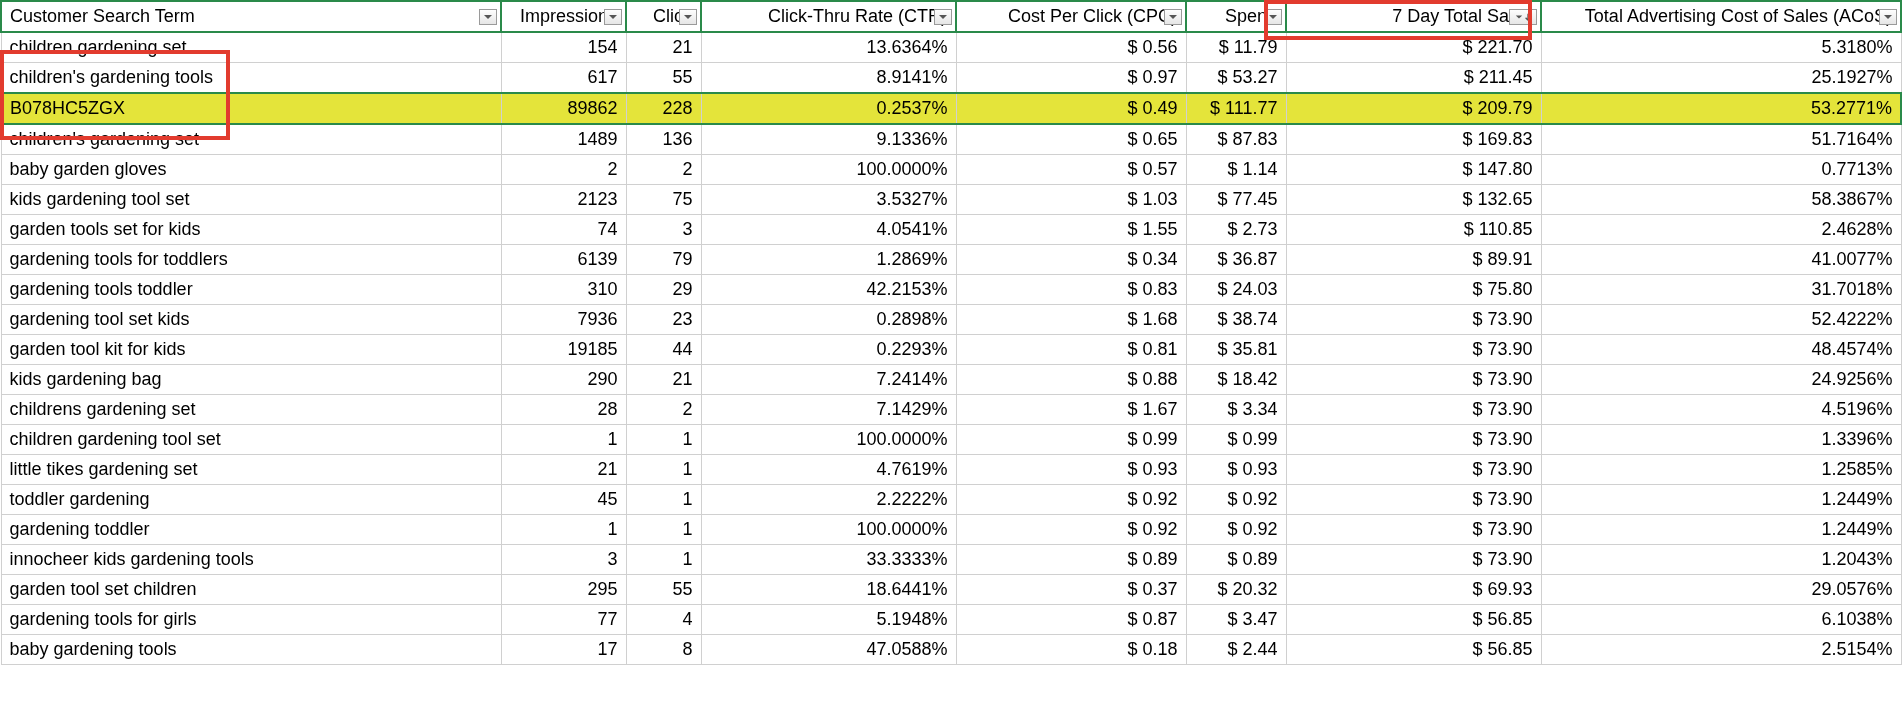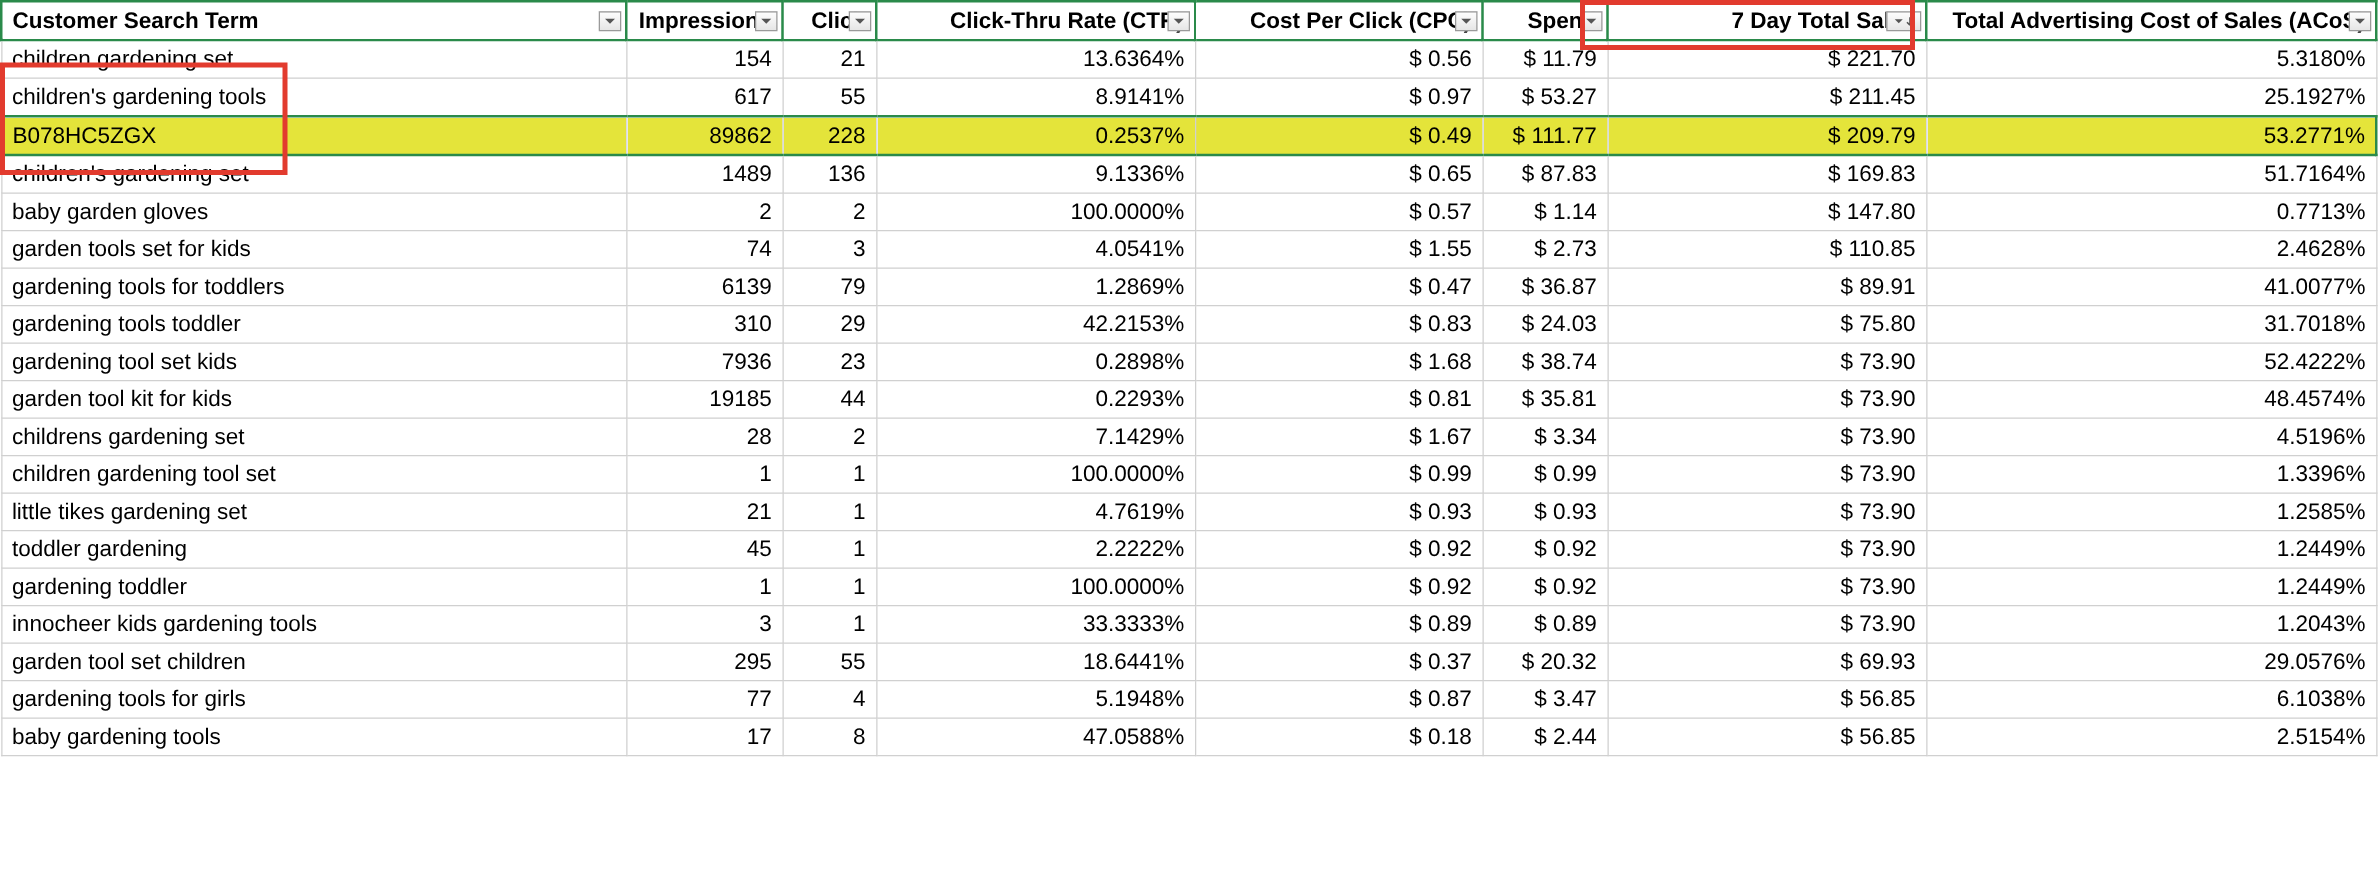--- a/index.html
+++ b/index.html
@@ -17,21 +17,21 @@
     width: 1900px;
   }
   th, td {
     border: 1px solid #d0d0d0;
     padding: 4px 8px;
     height: 30px;
     white-space: nowrap;
     overflow: hidden;
   }
   th {
-    font-weight: bold;
+    font-weight: normal;
     text-align: left;
     background: #fff;
     position: relative;
     border: 2px solid #2a8a4a;
   }
   .col-term   { width: 500px; text-align: left; }
   .col-impr   { width: 125px; text-align: right; }
   .col-click  { width: 75px;  text-align: right; }
   .col-ctr    { width: 255px; text-align: right; }
   .col-cpc    { width: 230px; text-align: right; }
@@ -216,35 +216,45 @@
           <td class="col-term">baby garden gloves</td>
           <td class="col-impr">2</td>
           <td class="col-click">2</td>
           <td class="col-ctr">100.0000%</td>
           <td class="col-cpc">$ 0.57</td>
           <td class="col-spend">$ 1.14</td>
           <td class="col-sales">$ 147.80</td>
           <td class="col-acos">0.7713%</td>
         </tr>
         <tr>
+          <td class="col-term">kids gardening tool set</td>
+          <td class="col-impr">2123</td>
+          <td class="col-click">75</td>
+          <td class="col-ctr">3.5327%</td>
+          <td class="col-cpc">$ 1.03</td>
+          <td class="col-spend">$ 77.45</td>
+          <td class="col-sales">$ 132.65</td>
+          <td class="col-acos">58.3867%</td>
+        </tr>
+        <tr>
           <td class="col-term">garden tools set for kids</td>
           <td class="col-impr">74</td>
           <td class="col-click">3</td>
           <td class="col-ctr">4.0541%</td>
           <td class="col-cpc">$ 1.55</td>
           <td class="col-spend">$ 2.73</td>
           <td class="col-sales">$ 110.85</td>
           <td class="col-acos">2.4628%</td>
         </tr>
         <tr>
           <td class="col-term">gardening tools for toddlers</td>
           <td class="col-impr">6139</td>
           <td class="col-click">79</td>
           <td class="col-ctr">1.2869%</td>
-          <td class="col-cpc">$ 0.47</td>
+          <td class="col-cpc">$ 0.34</td>
           <td class="col-spend">$ 36.87</td>
           <td class="col-sales">$ 89.91</td>
           <td class="col-acos">41.0077%</td>
         </tr>
         <tr>
           <td class="col-term">gardening tools toddler</td>
           <td class="col-impr">310</td>
           <td class="col-click">29</td>
           <td class="col-ctr">42.2153%</td>
           <td class="col-cpc">$ 0.83</td>
@@ -266,20 +276,30 @@
           <td class="col-term">garden tool kit for kids</td>
           <td class="col-impr">19185</td>
           <td class="col-click">44</td>
           <td class="col-ctr">0.2293%</td>
           <td class="col-cpc">$ 0.81</td>
           <td class="col-spend">$ 35.81</td>
           <td class="col-sales">$ 73.90</td>
           <td class="col-acos">48.4574%</td>
         </tr>
         <tr>
+          <td class="col-term">kids gardening bag</td>
+          <td class="col-impr">290</td>
+          <td class="col-click">21</td>
+          <td class="col-ctr">7.2414%</td>
+          <td class="col-cpc">$ 0.88</td>
+          <td class="col-spend">$ 18.42</td>
+          <td class="col-sales">$ 73.90</td>
+          <td class="col-acos">24.9256%</td>
+        </tr>
+        <tr>
           <td class="col-term">childrens gardening set</td>
           <td class="col-impr">28</td>
           <td class="col-click">2</td>
           <td class="col-ctr">7.1429%</td>
           <td class="col-cpc">$ 1.67</td>
           <td class="col-spend">$ 3.34</td>
           <td class="col-sales">$ 73.90</td>
           <td class="col-acos">4.5196%</td>
         </tr>
         <tr>

